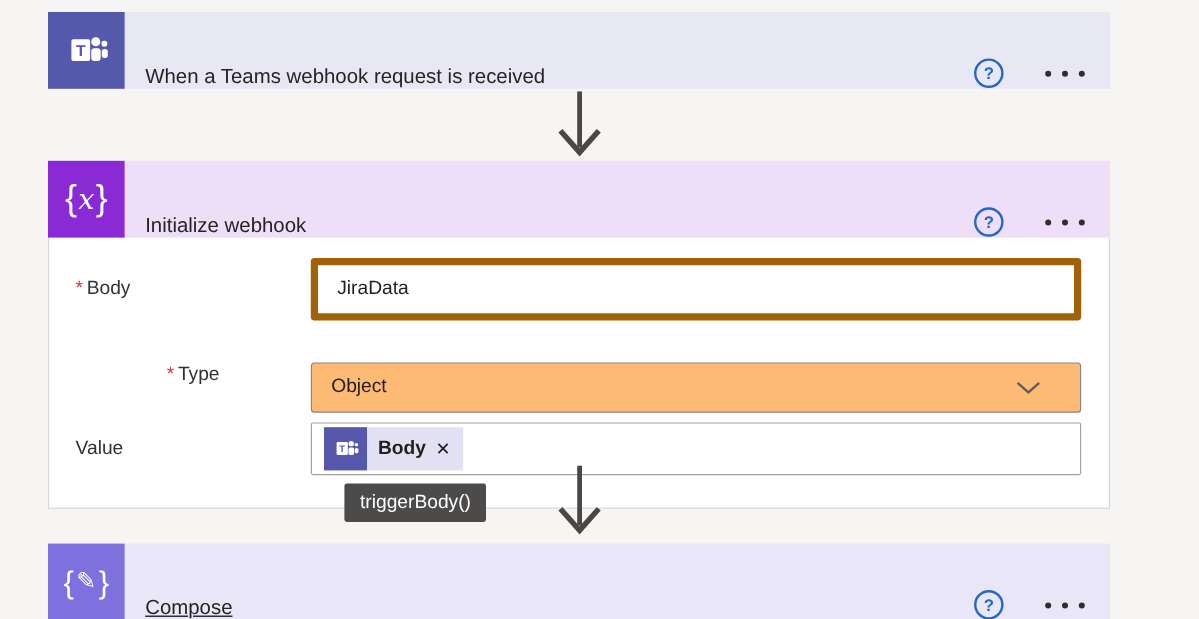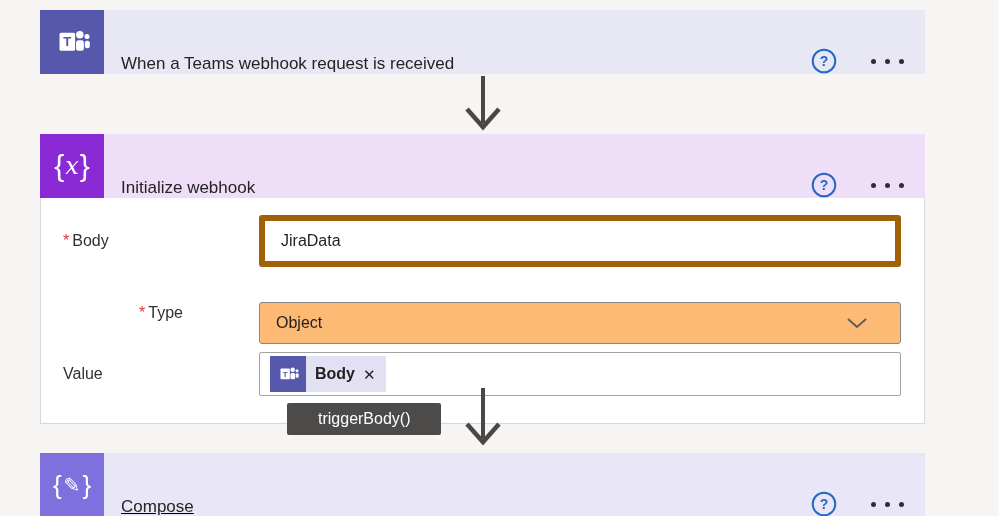--- a/index.html
+++ b/index.html
@@ -80,21 +80,21 @@
   .chip-close { font-size:15px; color:#201f1e; cursor:pointer; line-height:1; }
 
   
   .connector { position:absolute; left:461px; width:44px; }
   #connector-1 { top:76px; height:56px; }
   #connector-2 { top:388px; height:59px; }
 
   .expr-tooltip {
     position:absolute; left:287px; top:403px; height:32px;
     background:#4d4b4a; color:#fff; font-size:16px; line-height:32px;
-    padding:0 31px; border-radius:2px; white-space:nowrap;
+    padding:0 13px; border-radius:2px; white-space:nowrap;
   }
 </style>
 </head>
 <body>
 
 <div class="canvas">
 
   <div class="flow-card" id="trigger-card">
     <div class="card-header">
       <div class="icon-tile">

